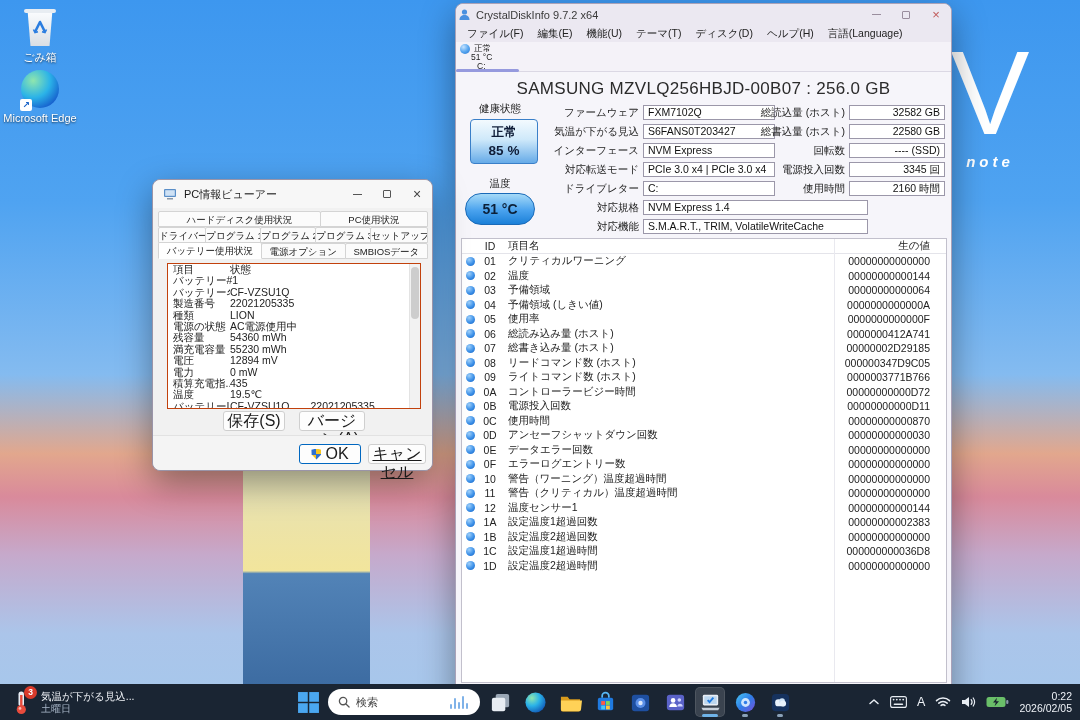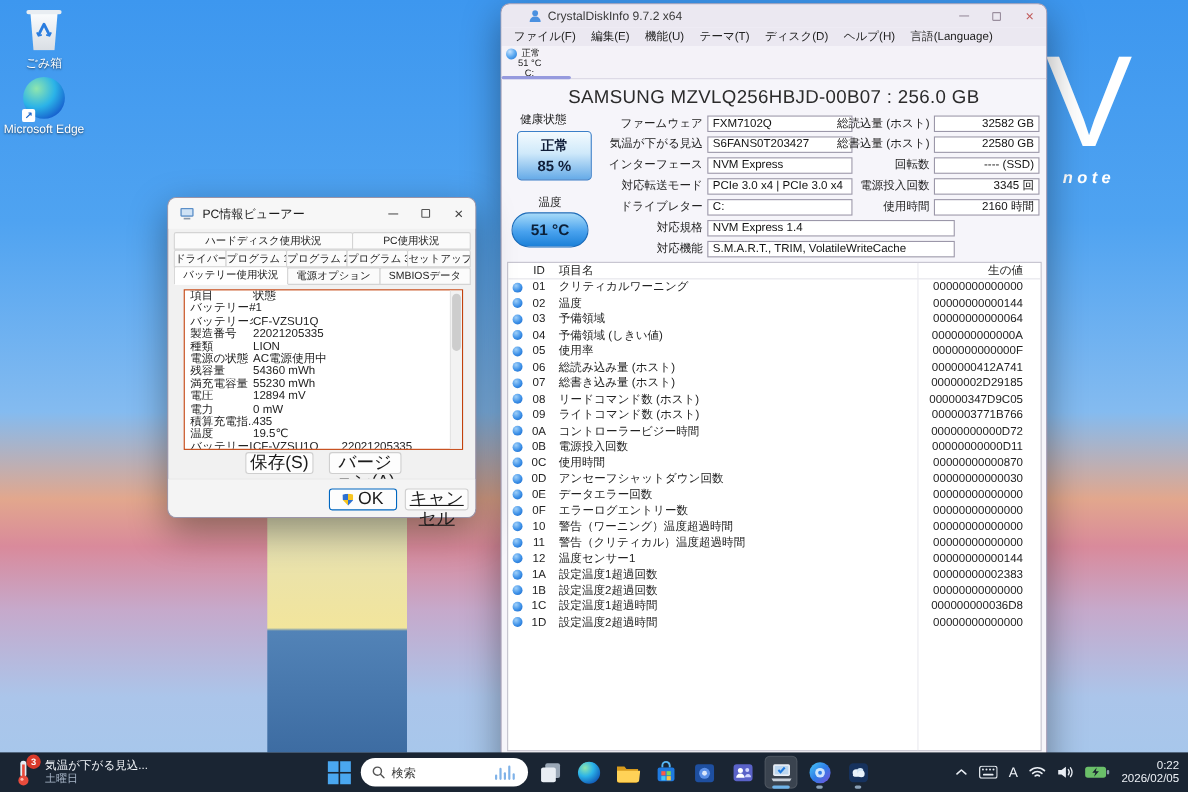--- a/index.html
+++ b/index.html
@@ -65,48 +65,48 @@
   #pcv-strip { position:absolute; left:0; right:0; bottom:0; height:35px; background:#f4f4f4;
     border-top:1px solid #e2e2e2; border-radius:0 0 8px 8px; }
   #pcv-ok { left:146px; top:264px; width:62px; border-color:#0067c0; display:flex; align-items:center; justify-content:center; gap:4px; }
   #pcv-cancel { left:215px; top:264px; width:58px;text-decoration:underline; }
   .uac-shield { width:10px; height:11px;
     background:conic-gradient(#f7c520 0 25%,#2e71d2 0 50%,#f7c520 0 75%,#2e71d2 0);
     clip-path:polygon(50% 0,100% 12%,98% 55%,50% 100%,2% 55%,0 12%); }
 
   
   #cdi { left:455px; top:3px; width:497px; height:717px; border-radius:8px 8px 0 0; background:#f6f5fa; border:1px solid #a9a2b8; }
-  #cdi .tbar { height:21px; display:flex; align-items:center; padding-left:24px; background:#ebe8f1; border-radius:8px 8px 0 0; }
+  #cdi .tbar { height:21px; display:flex; align-items:center; padding-left:2px; background:#ebe8f1; border-radius:8px 8px 0 0; }
   #cdi .ttl { font-size:11px; color:#3a3a3a; flex:1; margin-left:5px; }
   #cdi .win-btn { height:21px; }
   #cdi-close { color:#c05a5a; font-size:13px; }
   #cdi-menu { height:17px; display:flex; padding-left:4px; gap:0; background:#ebe8f1; }
   .cdi-menu-item { font-size:10.5px; color:#222; padding:0 7px; line-height:17px; }
   #cdi-tabstrip { position:relative; height:30px; background:#f4f2f8; border-bottom:1px solid #dbd8e4; }
   .disk-tab { position:absolute; left:0; top:0; width:63px; height:30px; }
   .disk-ball { position:absolute; left:4px; top:2px; width:10px; height:10px; border-radius:50%;
     background:radial-gradient(circle at 35% 30%,#c4e2ff,#5aa8f0 50%,#1d6fd0); }
   .disk-tab .l { position:absolute; left:16px; width:46px; font-size:8.5px; line-height:9px; color:#222; white-space:nowrap; }
   .disk-under { position:absolute; left:0; top:27px; width:63px; height:3px; background:#969ade; border-radius:2px; }
   #cdi-body { position:absolute; left:0; top:68px; right:0; bottom:0; }
   #cdi-model { position:absolute; left:0; right:0; top:7px; text-align:center; font-size:17px; color:#2b2b2b; letter-spacing:.3px; }
   .sec-label { position:absolute; font-size:10.5px; color:#222; }
-  #health-label { left:17px; top:30px; width:82px; text-align:left; }
+  #health-label { left:3px; top:30px; width:82px; text-align:center; }
   #health-box { position:absolute; left:14px; top:47px; width:68px; height:45px; border:1px solid #3a7fc8; border-radius:4px;
     background:linear-gradient(180deg,#f3fafe 0%,#cfe9fa 45%,#66abe8 100%); text-align:center; color:#0f1d38; }
   #health-box .s1 { font-size:12.5px; font-weight:700; margin-top:4px; }
   #health-box .s2 { font-size:13.5px; font-weight:700; margin-top:2px; }
   #temp-label { left:3px; top:105px; width:82px; text-align:center; }
   #temp-pill { position:absolute; left:9px; top:121px; width:70px; height:32px; border-radius:16px;
     border:1px solid #1a6ab8; background:linear-gradient(180deg,#a6daf8 0%,#49a2ee 55%,#1b80d8 100%);
     text-align:center; line-height:30px; font-size:14px; font-weight:700; color:#0c2038; }
   .fld-col { position:absolute; display:flex; flex-direction:column; gap:4px; }
   #cdi-mid { left:3px; top:33px; }
   #cdi-right { left:243px; top:33px; }
-  .fld-row { display:flex; align-items:flex-start; height:15px; }
+  .fld-row { display:flex; align-items:flex-end; height:15px; }
   .fld-label { font-size:10.5px; color:#222; text-align:right; padding-right:4px; white-space:nowrap; }
   #cdi-mid .fld-label { width:184px; }
   #cdi-right .fld-label { width:150px; }
   .fld-box { height:15px; line-height:13px; background:#fff; border:1px solid #9b97a9; font-size:10.5px;
     color:#111; padding:0 4px; white-space:nowrap; overflow:hidden; }
   #cdi-mid .fld-box { width:132px; }
   #cdi-mid .fld-box.wide { width:225px; }
   #cdi-right .fld-box { width:96px; text-align:right; }
   #smart { position:absolute; left:5px; top:166px; width:486px; height:445px; background:#fff; border:1px solid #c2c0cc; }
   #smart .vline { position:absolute; left:372px; top:0; bottom:0; width:1px; background:#e9e9ef; }

